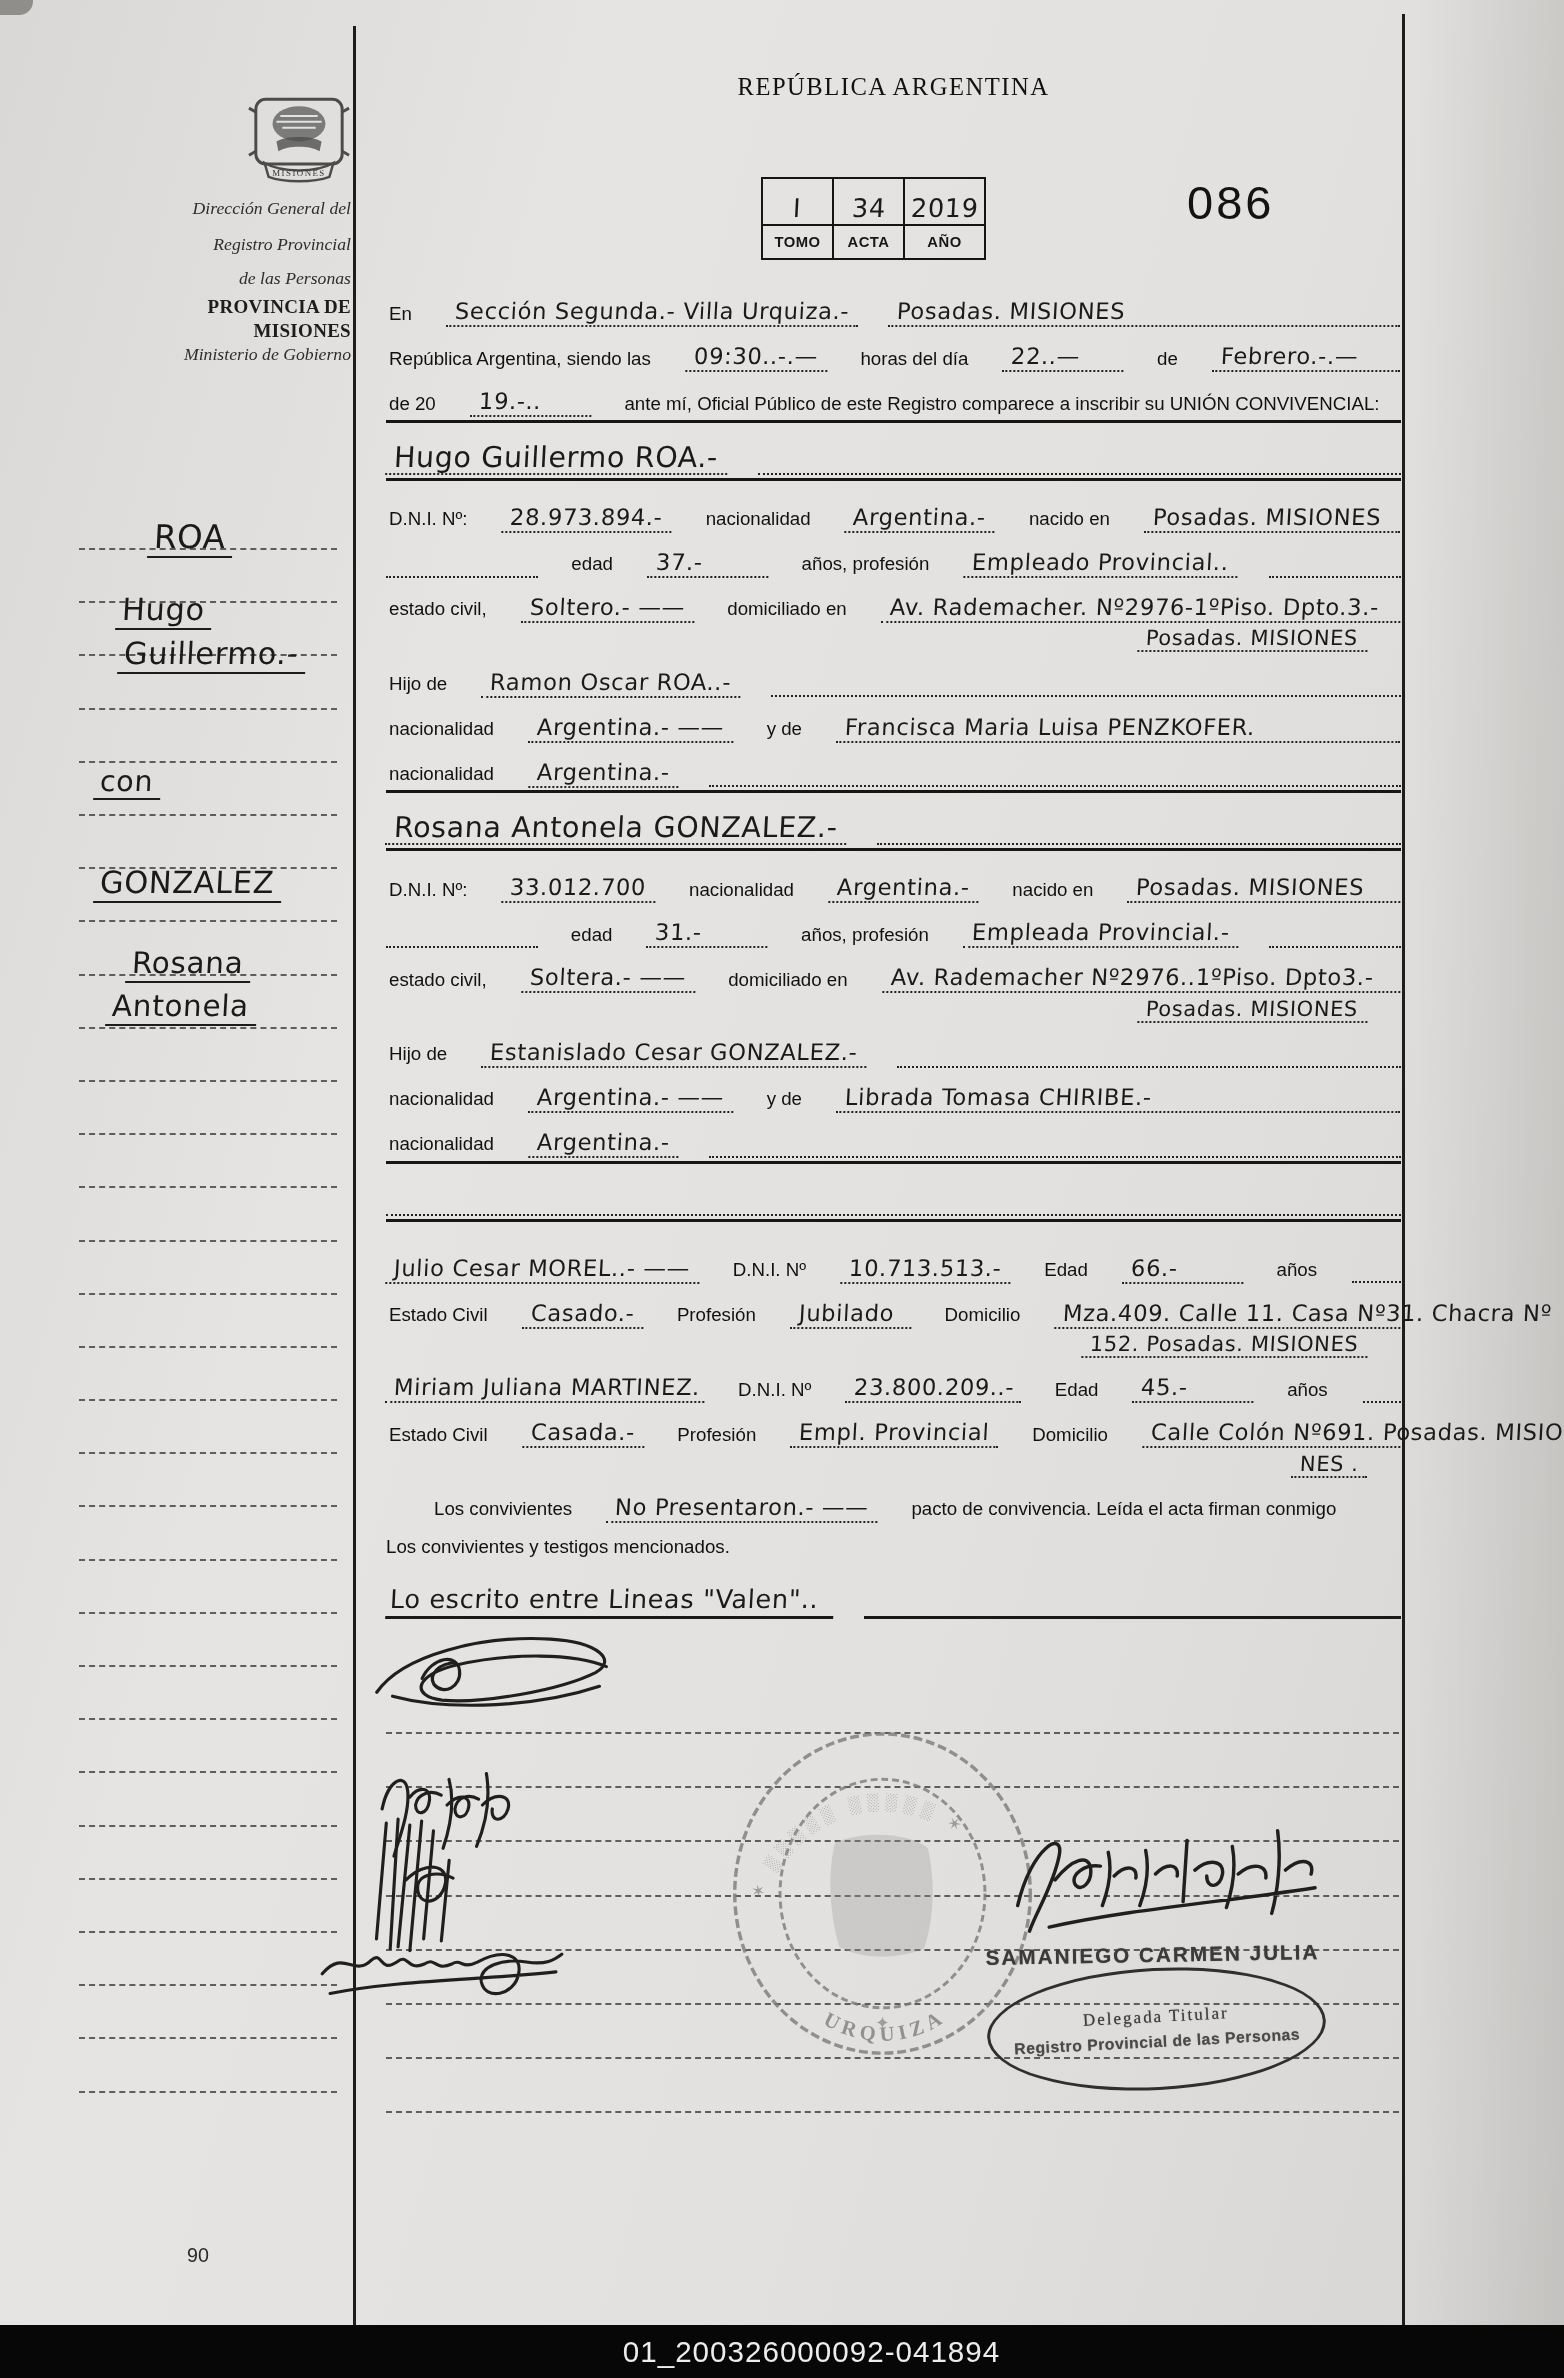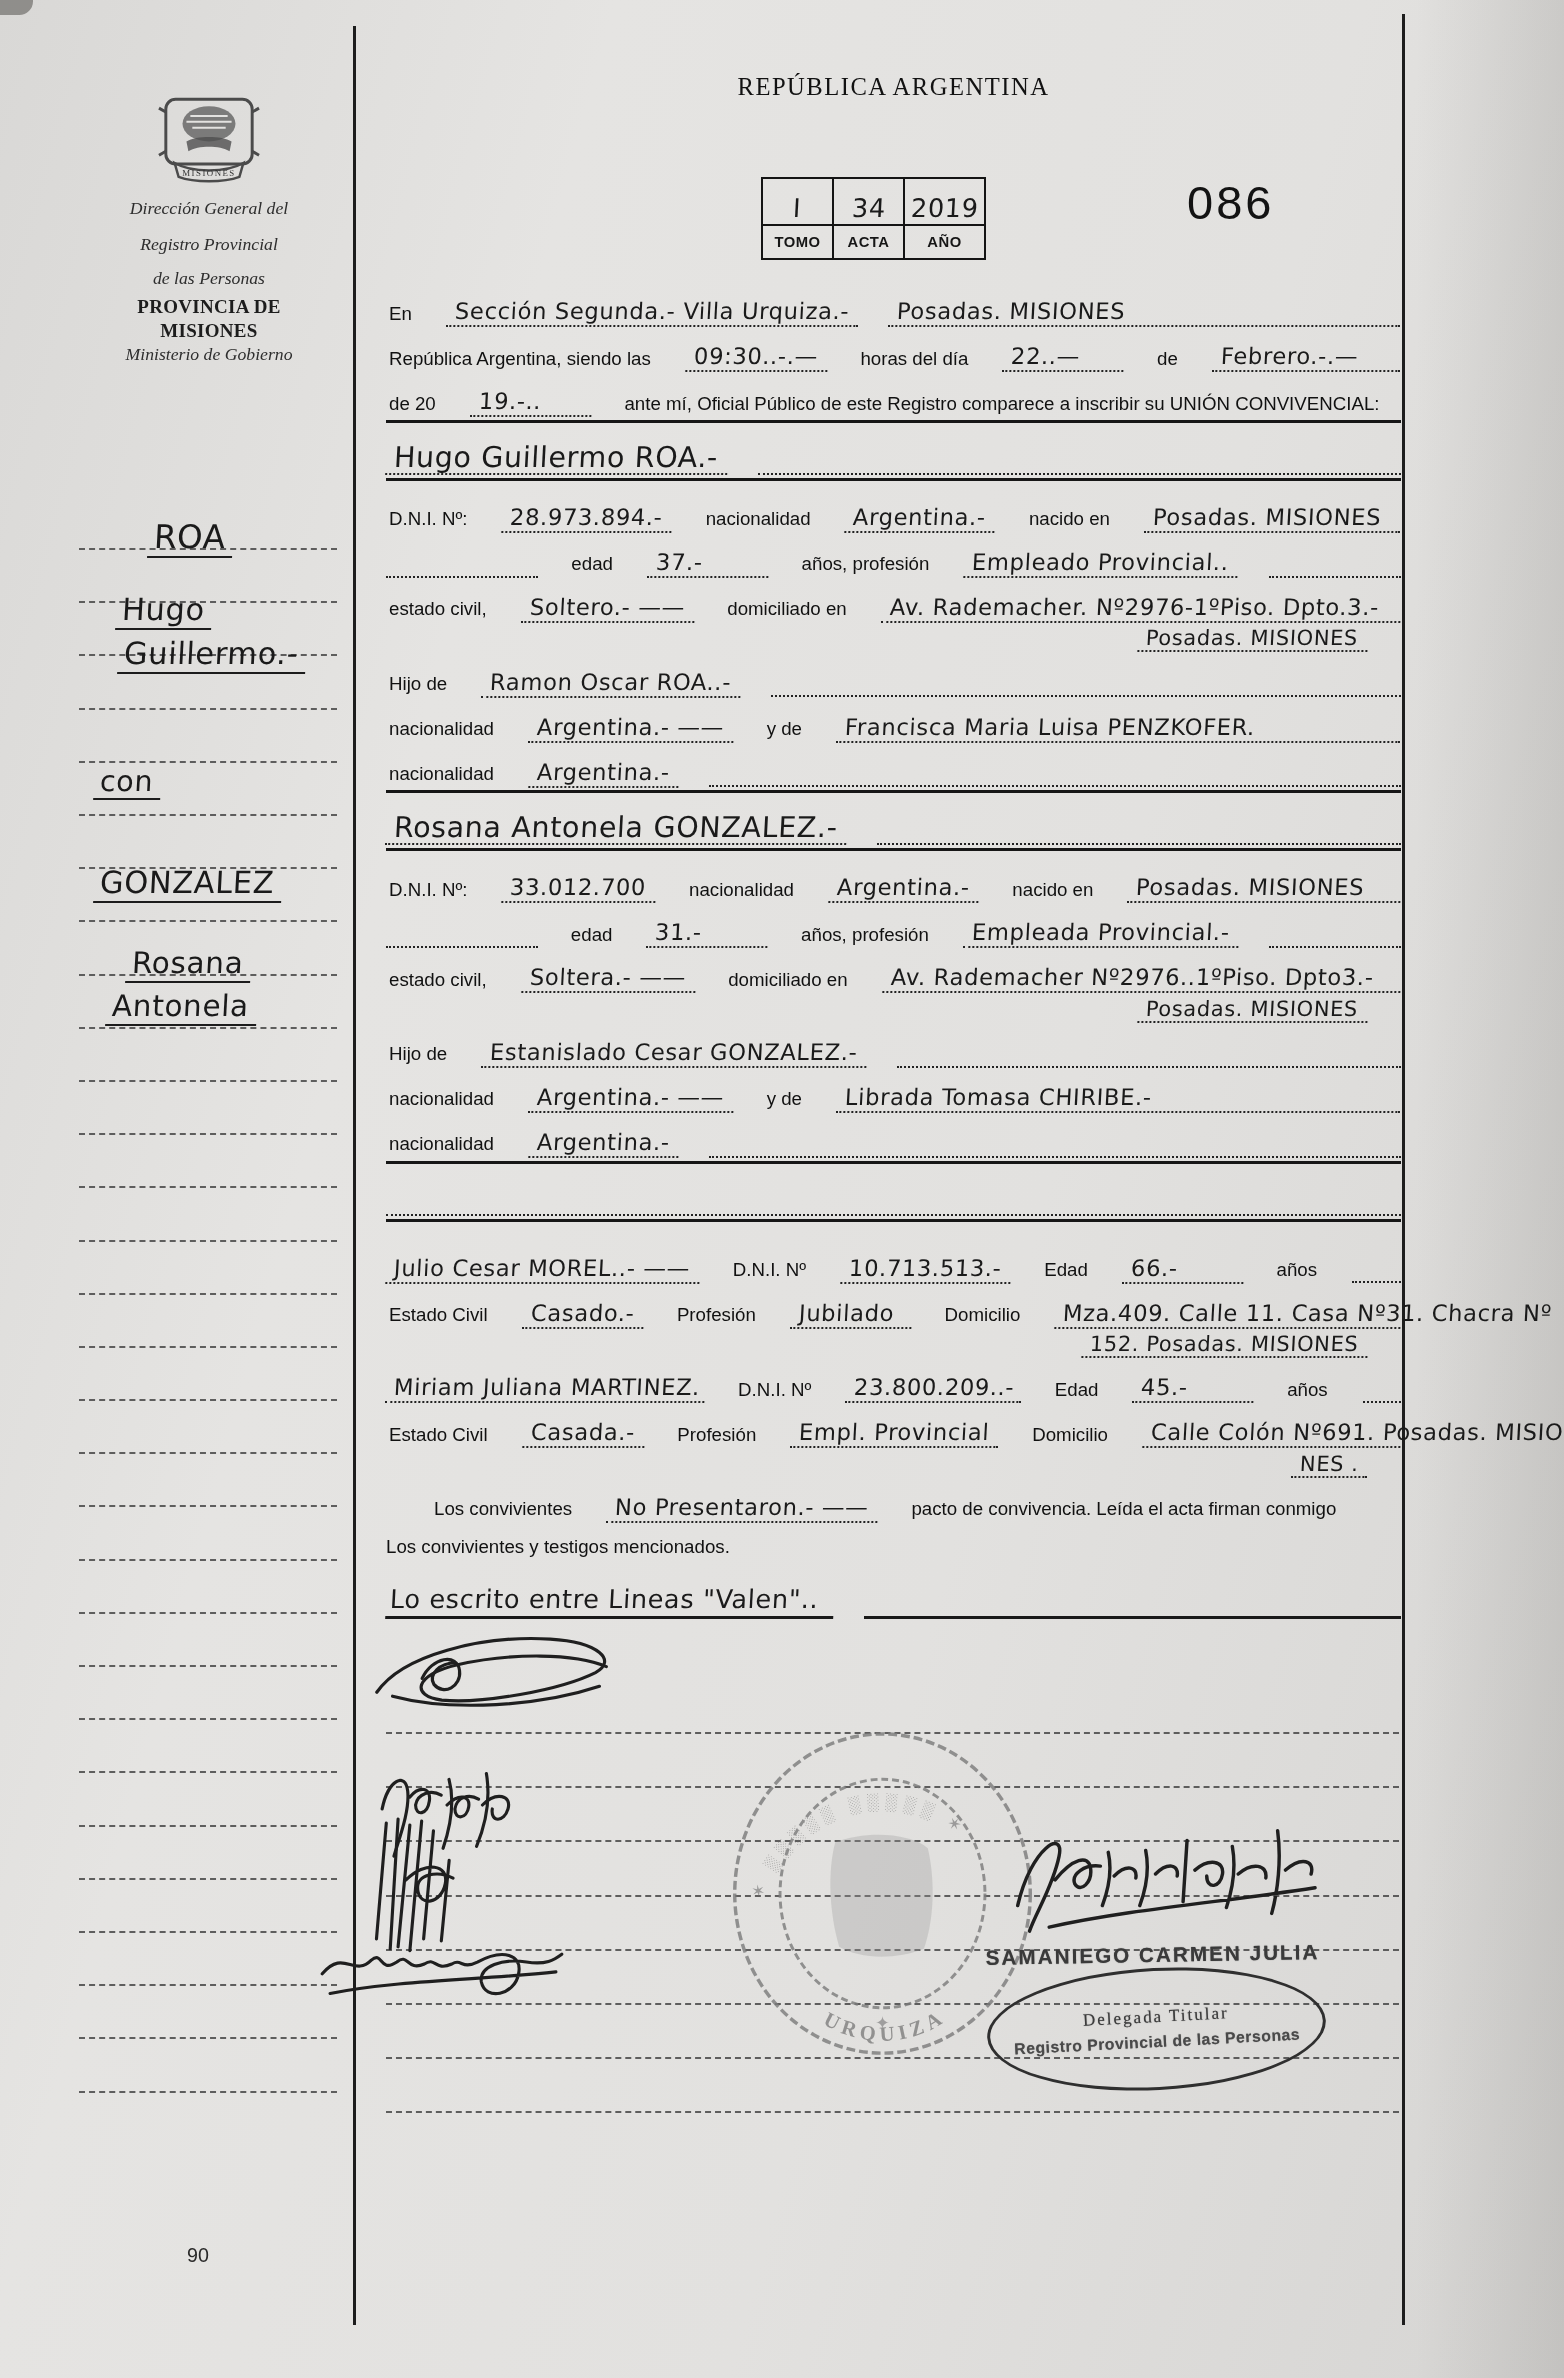--- a/index.html
+++ b/index.html
@@ -12,21 +12,21 @@
   .vline.left{left:353px;top:25.6px;height:2299px;}
   .vline.right{left:1402px;top:13.8px;height:2311px;}
 
   
   .linegroup{position:absolute;z-index:1;}
   .lines-side{left:79px;top:548px;width:258px;height:1596px;}
   .lines-sig{left:386px;top:1732px;width:1013px;height:433px;}
   .ruled-line{position:absolute;left:0;right:0;border-top:2px dashed #474747;opacity:.85;}
 
   
-  .sidebar{position:absolute;left:67px;top:94px;width:284px;text-align:center;z-index:2;}
+  .sidebar{position:absolute;left:67px;top:94px;width:284px;text-align:right;z-index:2;}
   .org{font-family:"Liberation Serif",serif;font-style:italic;font-size:17.7px;line-height:22.7px;color:#2e2e2e;margin-top:7.9px;}
   .prov{font-family:"Liberation Serif",serif;font-weight:bold;font-size:19px;line-height:23.6px;margin-top:5px;letter-spacing:0.3px;color:#1d1d1d;}
   .min{font-family:"Liberation Serif",serif;font-style:italic;font-size:17.7px;margin-top:2px;color:#2e2e2e;}
   .side-name{position:absolute;z-index:2;border-bottom:2.5px solid #1c1c1c;padding:0 7.9px 2px 5.9px;}
 
   
   .hw{font-family:"DejaVu Sans",sans-serif;color:#1a1a1a;letter-spacing:0.6px;white-space:nowrap;
       transform:skewX(-3deg);line-height:1.05;}
 
   
@@ -392,15 +392,18 @@
     </svg>
   </div>
   <div class="officer-name">SAMANIEGO CARMEN JULIA</div>
   <div class="oval-stamp">
     <div class="t1">Delegada Titular</div>
     <div class="t2">Registro Provincial de las Personas</div>
   </div>
 
   <div class="page-num">90</div>
 
+  <div class="footer">
+    <span>01_200326000092-041894</span>
+  </div>
 
 </div>
 
 
 </body></html>

